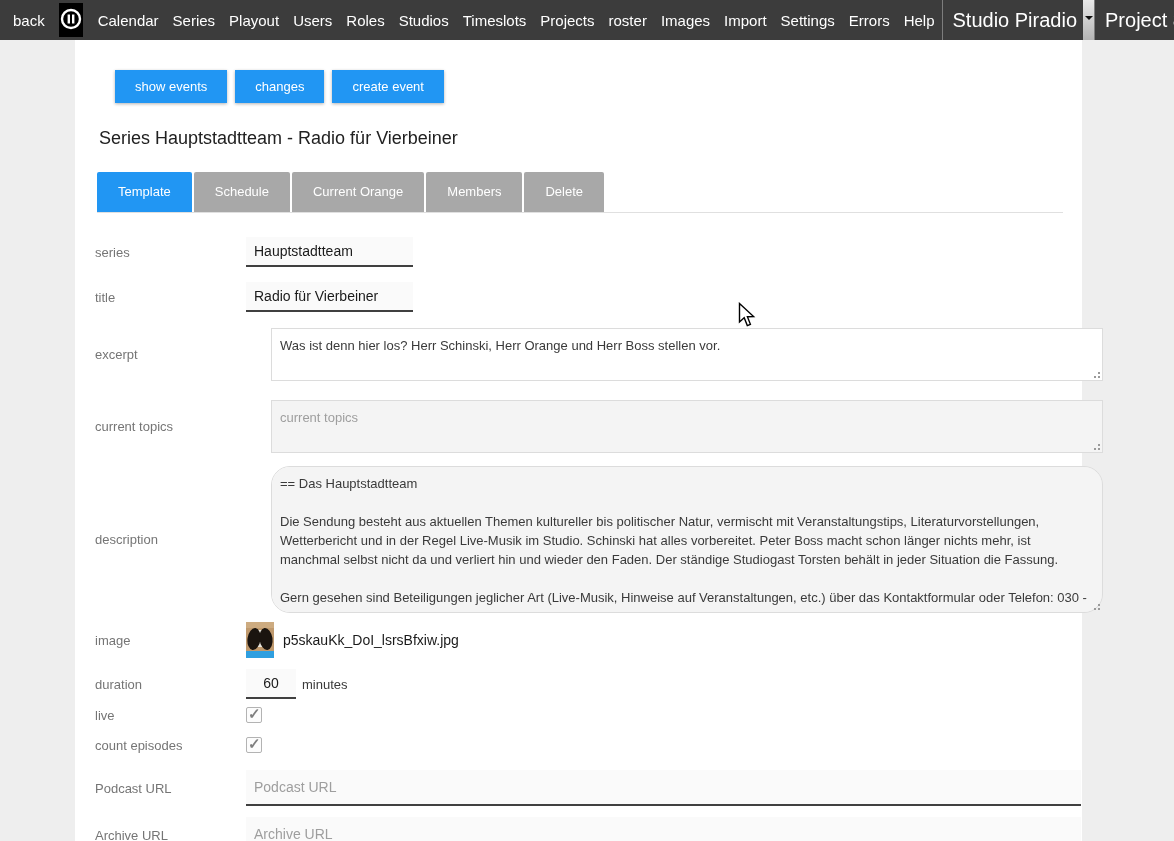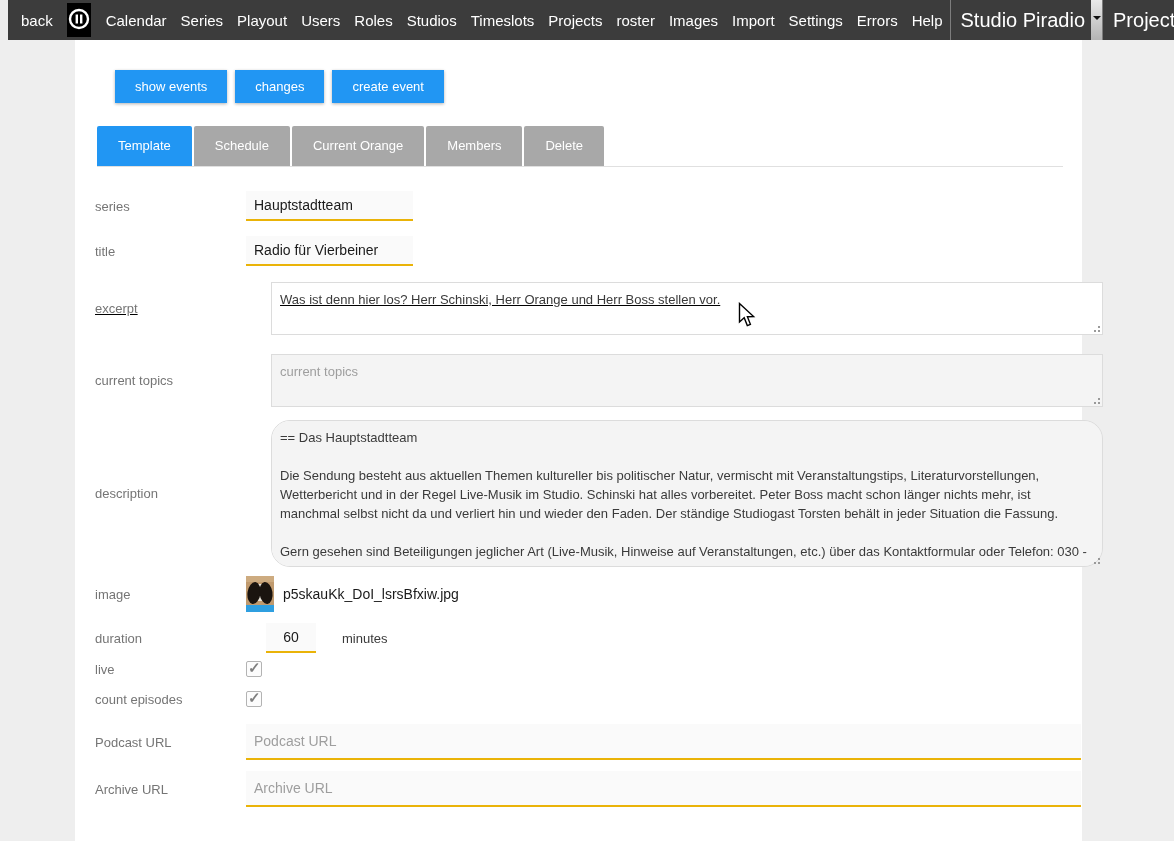--- a/index.html
+++ b/index.html
@@ -9,21 +9,20 @@
     background:#eeeeee;
     position:relative;
     overflow:hidden;
   }
 
   
   .navbar {
     height:40px; background:#3c3c3c; color:#fff;
     display:flex; align-items:center; font-size:15px;
     white-space:nowrap;
-    margin-left:8px;
   }
   .nav-back { padding:0 6px 0 13px; cursor:pointer; }
   .logo {
     width:34px; height:34px; background:#000; margin:0 8px;
     display:flex; align-items:center; justify-content:center; cursor:pointer;
   }
   .nav-item { padding:0 7px; cursor:pointer; }
   .nav-right { margin-left:auto; display:flex; align-items:center; align-self:stretch; }
   .nav-select {
     display:flex; align-items:stretch; align-self:stretch;
@@ -64,21 +63,21 @@
   }
   .tab.active { background:#2196f3; }
   .tabline { height:1px; background:#e0e0e0; width:966px; margin-left:22px; }
 
   
   .form { padding-left:20px; }
   .row { display:flex; align-items:center; }
   .lbl { width:145px; font-size:13px; color:#757575; flex:none; }
 
   .uinput {
-    background:#fafafa; border:none; border-bottom:2px solid #eab308;
+    background:#fafafa; border:none; border-bottom:2px solid #404040;
     height:30px; padding:0 8px; font-size:14px; font-weight:500; color:#1a1a1a;
     font-family:"Liberation Sans",sans-serif; outline:none;
   }
   .in-series { width:167px; margin-left:6px; }
   .in-duration { width:50px; margin-left:6px; text-align:center; }
   .in-url {
     width:835px; margin-left:6px; height:36px; font-weight:400;
   }
   .uinput::placeholder { color:#9e9e9e; font-weight:400; }
 
@@ -111,25 +110,25 @@
     display:inline-block; cursor:pointer;
   }
   .checkbox.checked::after {
     content:"\2713"; position:absolute; left:1px; top:-3px;
     font-size:15px; font-weight:bold; color:#7f7f7f;
   }
 
   
   .r-series  { margin-top:24px; }
   .r-title   { margin-top:15px; }
-  .r-excerpt { margin-top:16px;text-decoration:underline; }
+  .r-excerpt { margin-top:16px; }
   .r-topics  { margin-top:19px; }
   .r-desc    { margin-top:13px; }
   .r-image   { margin-top:9px;  }
-  .r-duration{ margin-top:11px;gap:20px; }
+  .r-duration{ margin-top:11px; }
   .r-live    { margin-top:8px;  }
   .r-count   { margin-top:14px; }
   .r-podcast { margin-top:17px; }
   .r-archive { margin-top:11px; }
 
   .cursor { position:absolute; left:738px; top:302px; pointer-events:none; z-index:9; }
 </style>
 </head>
 <body>
 
@@ -178,20 +177,21 @@
 </div>
 
 <div class="card">
 
   <div class="toolbar">
     <button class="btn">show events</button>
     <button class="btn">changes</button>
     <button class="btn">create event</button>
   </div>
 
+  <h1 class="page-title">Series Hauptstadtteam - Radio für Vierbeiner</h1>
 
   <div class="tabs">
     <span class="tab active">Template</span>
     <span class="tab">Schedule</span>
     <span class="tab">Current Orange</span>
     <span class="tab">Members</span>
     <span class="tab">Delete</span>
   </div>
   <div class="tabline"></div>
 

